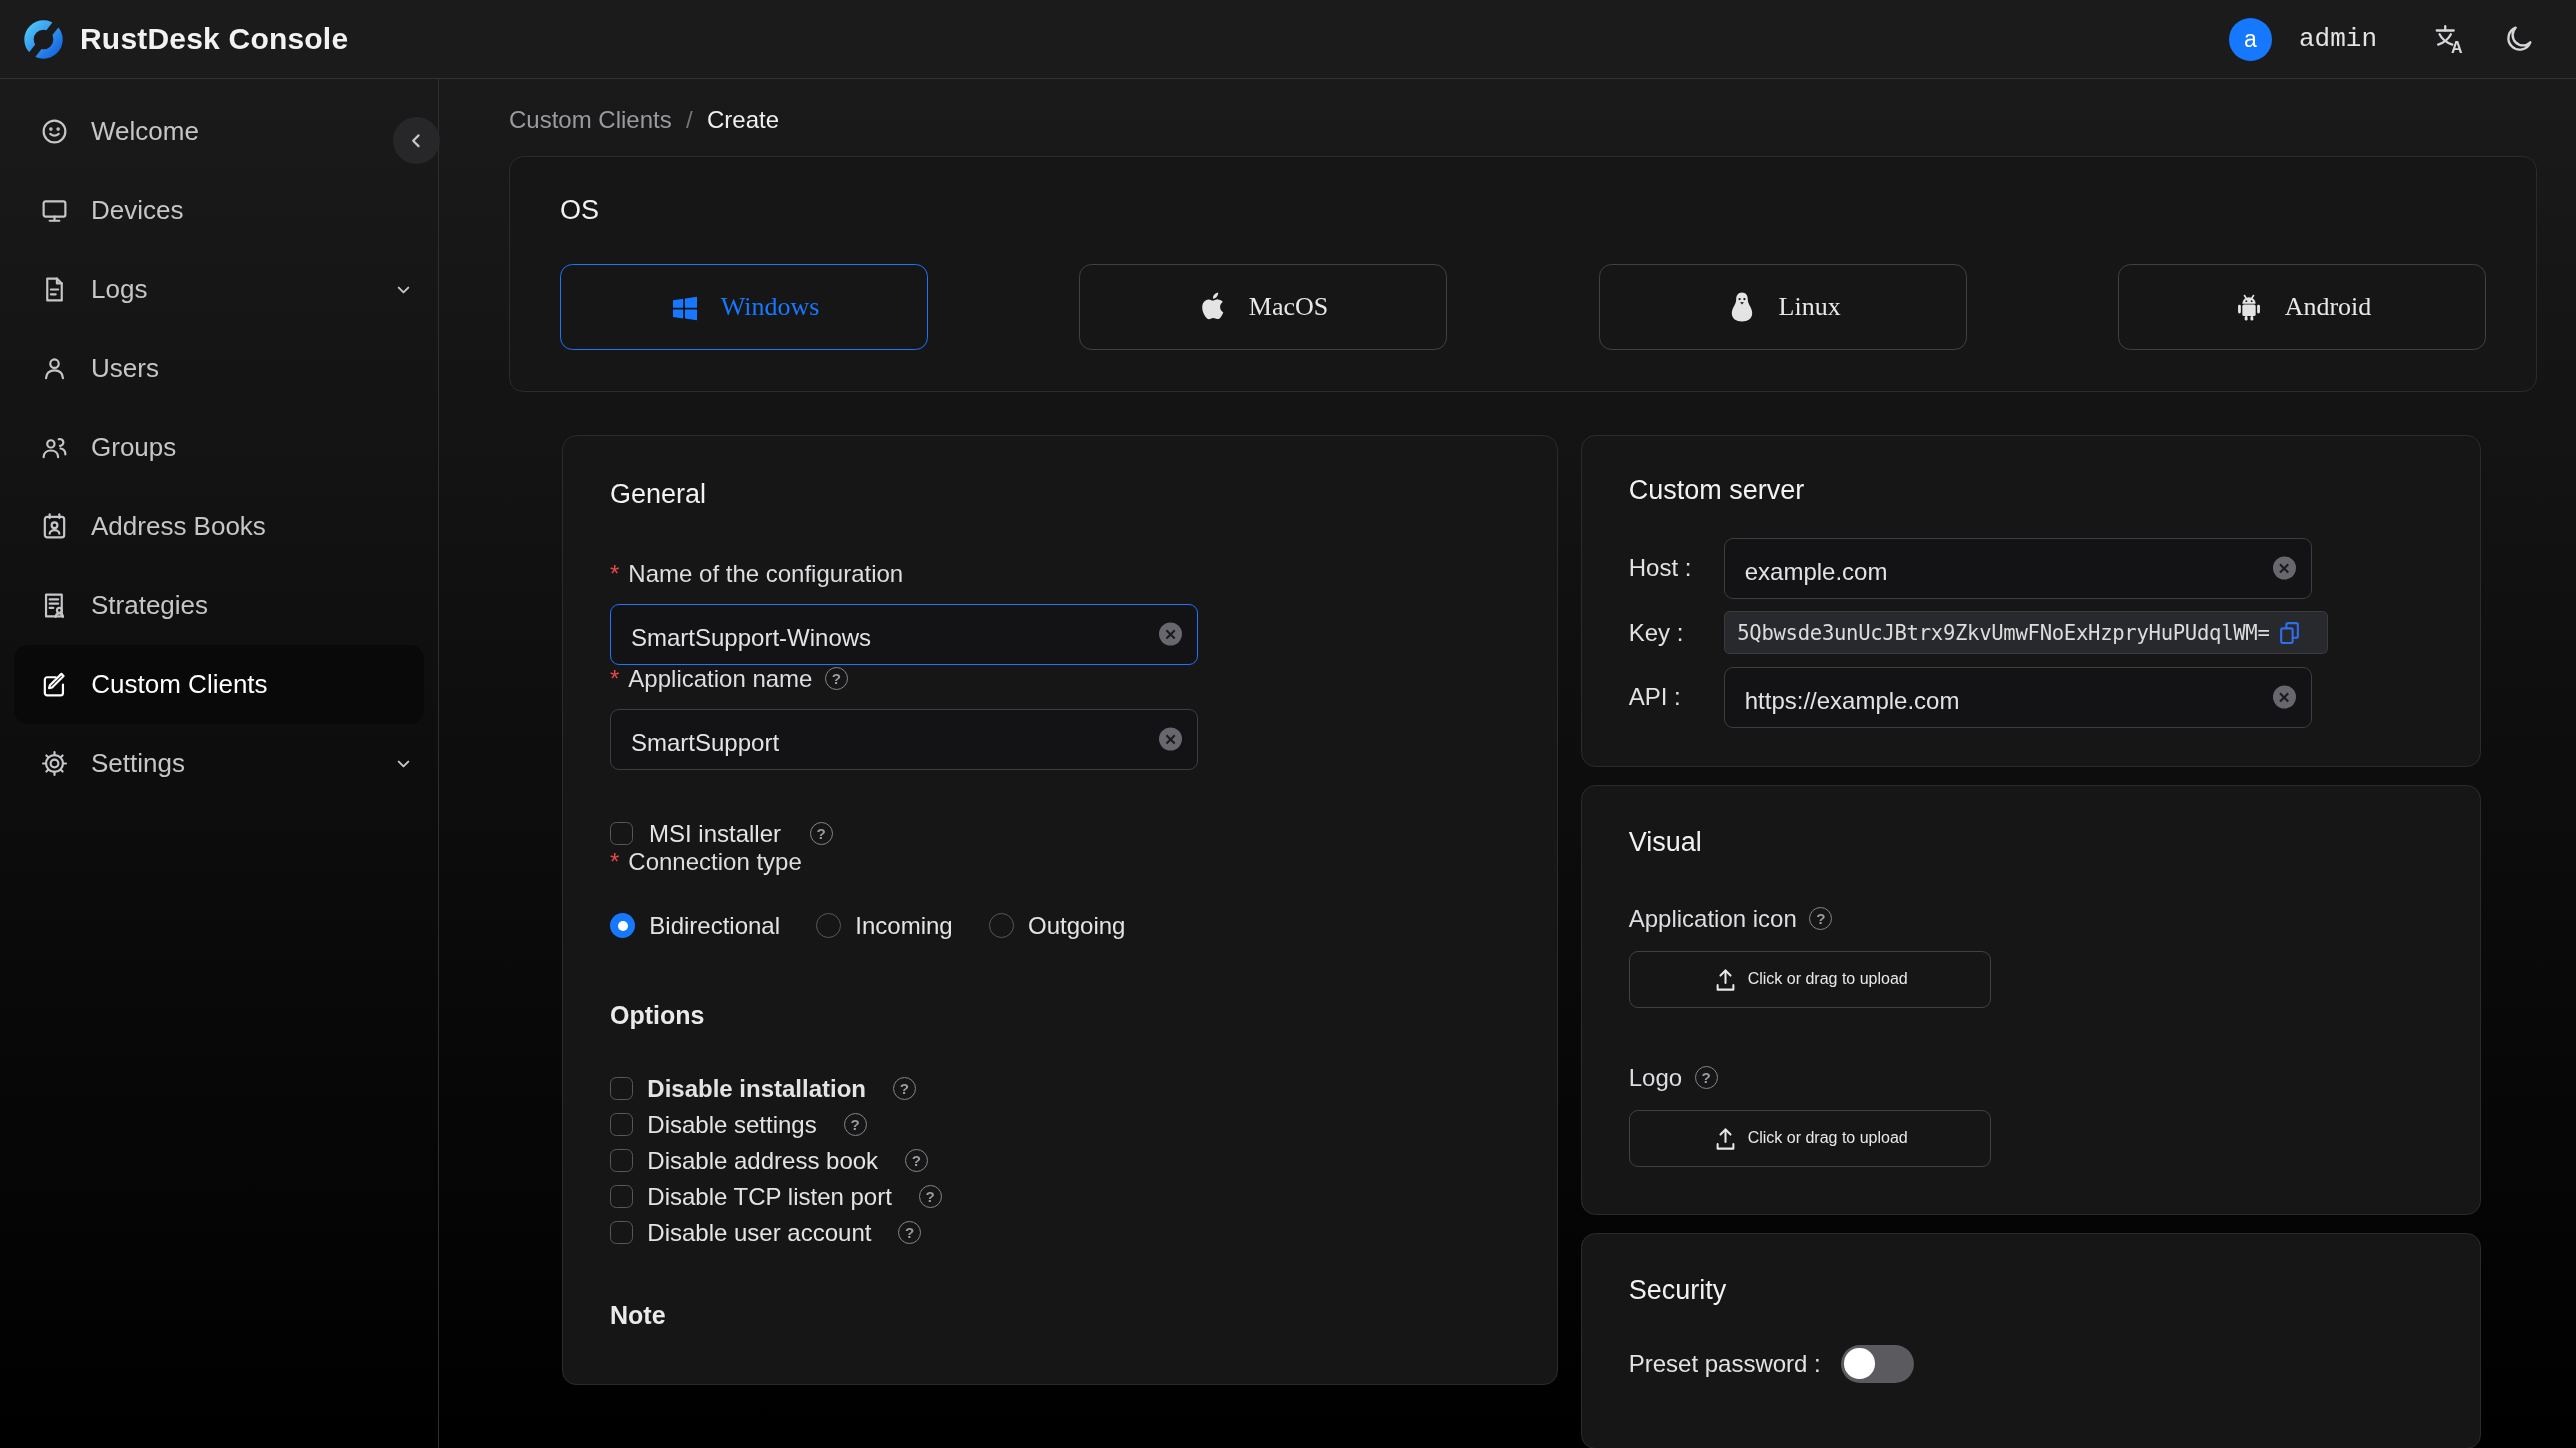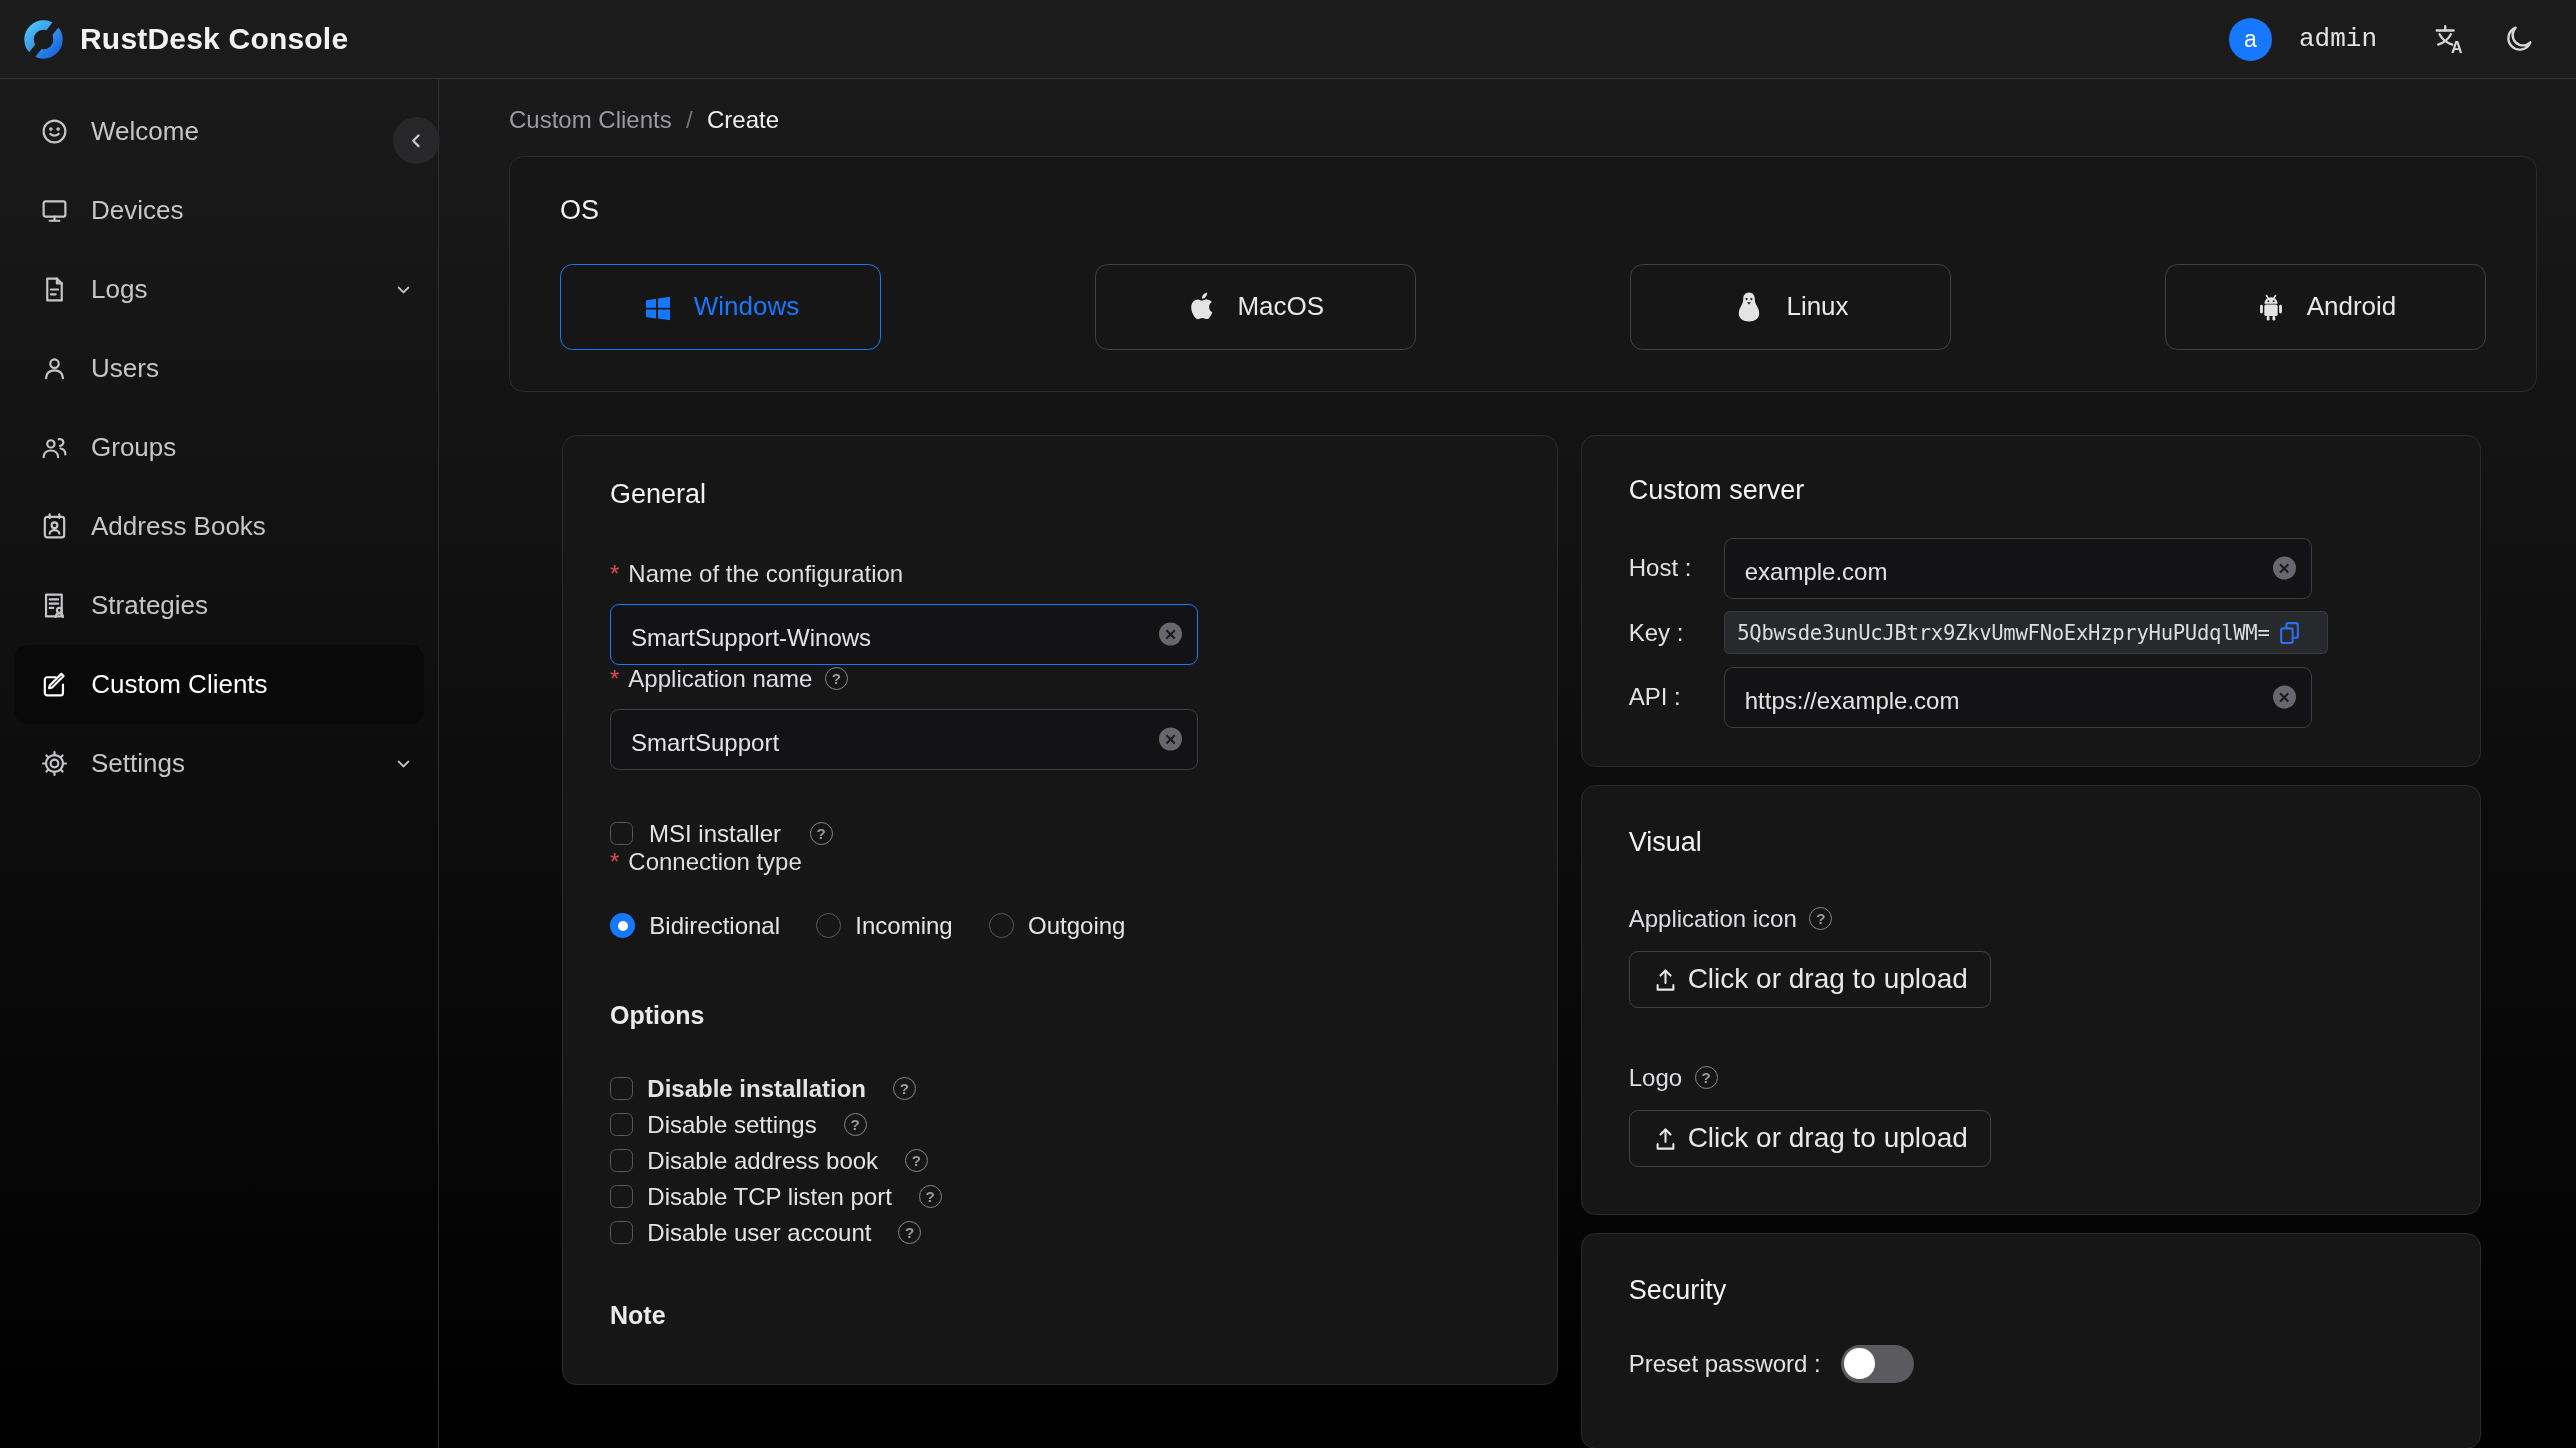--- a/index.html
+++ b/index.html
@@ -42,23 +42,23 @@
   .bc-parent { color:#9a9aa0; cursor:pointer; }
   .bc-sep { color:#737378; margin:0 14.3px; }
   .bc-current { color:#f0f0f0; }
 
   .card { background:#161616; border:0.9px solid #2b2b2e; border-radius:14.3px; }
 
   
   .os-card { padding:38px 50px 41px 50px; }
   .section-title { font-size:27px; font-weight:500; color:#f2f2f2; }
   .os-row { margin-top:38px; display:flex; justify-content:space-between; }
-  .os-btn { width:321px; height:86px; border-radius:12.5px; border:0.9px solid #414144; background:transparent;
+  .os-btn { width:368px; height:86px; border-radius:12.5px; border:0.9px solid #414144; background:transparent;
             display:flex; align-items:center; justify-content:center; gap:20px; cursor:pointer;
-            font-size:26px; color:#e8e8e8; font-family:Liberation Sans, sans-serif; }
+            font-size:26px; color:#e8e8e8; font-family:Liberation Serif, serif; }
   .os-btn.selected { border:1.8px solid #1677ff; color:#1677ff; }
 
   
   .columns { margin:43px 56px 0 53px; display:flex; gap:22.4px; align-items:flex-start; }
   .col-card { flex:1; min-width:0; }
 
   
   .general-card { padding:43px 47px 54px 47px; }
   .field-label { display:flex; align-items:center; font-size:24px; color:#dedee2; }
   .required::before { content:"*"; color:#e5484d; margin-right:9px; }
@@ -103,21 +103,21 @@
              display:flex; align-items:center; padding:0 10.8px 0 12.5px; }
   .key-text { font-family:"DejaVu Sans Mono", monospace; font-size:20.6px; color:#dcdcdc; letter-spacing:-0.3px;
               white-space:nowrap; }
   .key-box .copy { margin-left:7.2px; display:flex; cursor:pointer; }
 
   .visual-card { padding:41px 47px 47px 47px; }
   .vis-label { margin-top:47px; }
   .vis-label.second { margin-top:56px; }
   .upload-btn { margin-top:18px; width:362px; height:57px; border-radius:9px; border:0.9px solid #414144;
                 background:transparent; display:flex; align-items:center; justify-content:center; gap:9px;
-                font-size:28px; color:#e8e8e8; cursor:pointer; font-family:"Liberation Sans", sans-serif; }
+                font-size:16px; color:#e8e8e8; cursor:pointer; font-family:"Liberation Sans", sans-serif; }
 
   .security-card { padding:41px 47px 65px 47px; }
   .sec-row { margin-top:39px; display:flex; align-items:center; gap:20px; font-size:24px; color:#e2e2e2; }
   .toggle { width:73px; height:38px; border-radius:19px; background:#5a5a5f; position:relative; cursor:pointer; }
   .toggle .knob { position:absolute; left:3.6px; top:3.6px; width:30.5px; height:30.5px; border-radius:50%; background:#fff; }
 </style>
 </head>
 <body>
 
 <div class="app">

